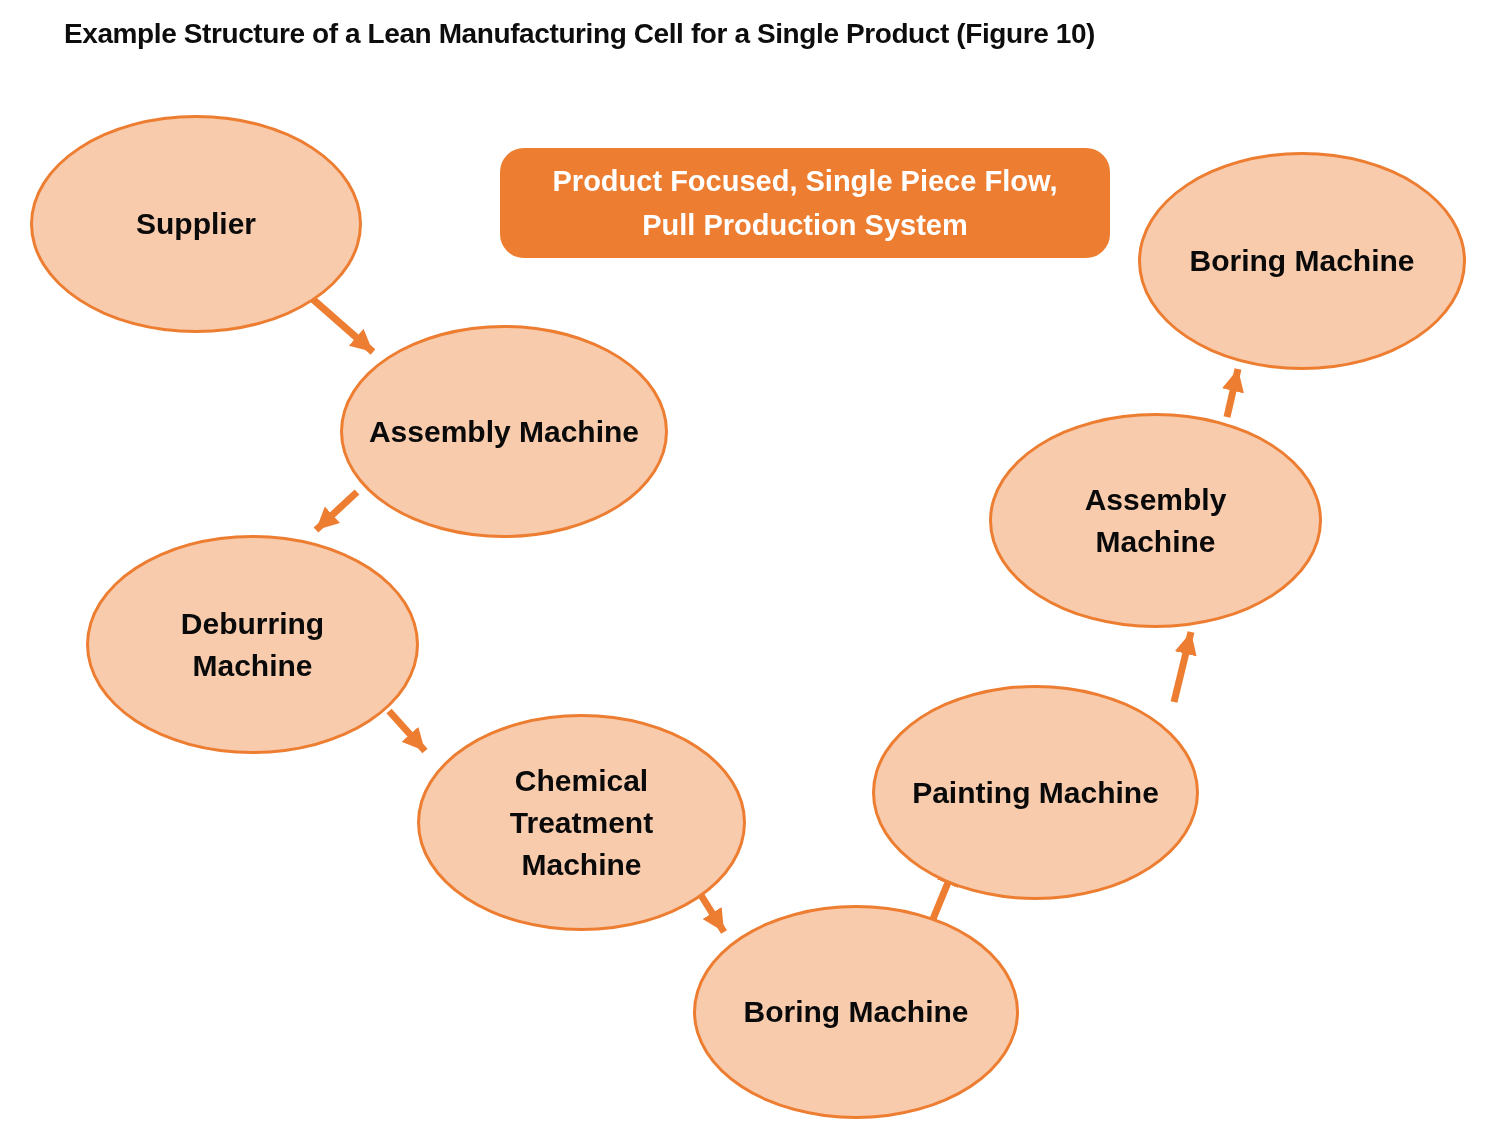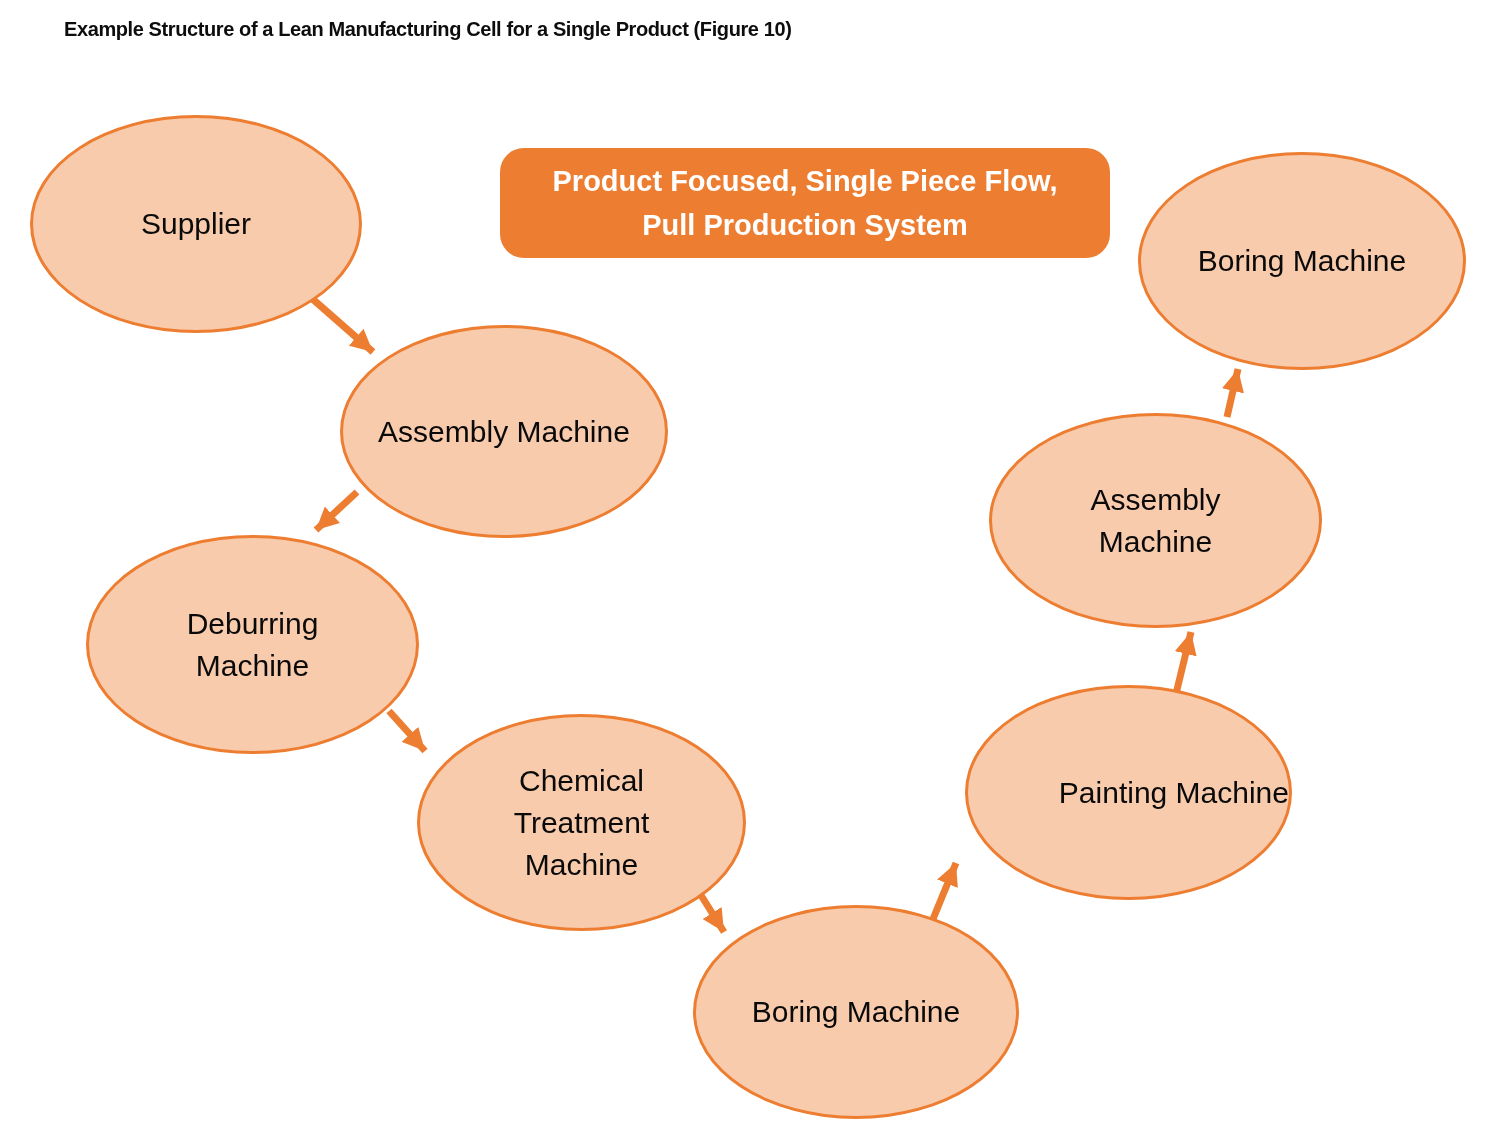--- a/index.html
+++ b/index.html
@@ -11,21 +11,21 @@
     height: 1122px;
     background: #ffffff;
     overflow: hidden;
   }
 
   .page-title {
     position: absolute;
     left: 64px;
     top: 18px;
     width: 1400px;
-    font-size: 20px;
+    font-size: 28px;
     font-weight: bold;
     letter-spacing: -0.4px;
     color: #0d0d0d;
     white-space: nowrap;
   }
 
   .banner {
     position: absolute;
     left: 500px;
     top: 148px;
@@ -52,29 +52,29 @@
     display: flex;
     flex-direction: column;
     align-items: center;
     justify-content: center;
     text-align: center;
     color: #0a0a0a;
     font-size: 30px;
     line-height: 42px;
     box-sizing: border-box;
   }
-  .node .label    { font-weight: normal; white-space: pre-line; }
+  .node .label    { font-weight: bold; white-space: pre-line; }
   .node .sublabel { font-weight: normal; white-space: pre-line; }
 
   .n-supplier  { left: 30px;   top: 115px; width: 332px; height: 218px; }
   .n-milling   { left: 340px;  top: 325px; width: 328px; height: 213px; }
   .n-deburring { left: 86px;   top: 535px; width: 333px; height: 219px; align-items: center; }
   .n-chemical  { left: 417px;  top: 714px; width: 329px; height: 217px; }
   .n-boring-b  { left: 693px;  top: 905px; width: 326px; height: 214px; }
-  .n-painting  { left: 965px;  top: 685px; width: 327px; height: 215px; align-items: flex-end; }
+  .n-painting  { left: 872px;  top: 685px; width: 327px; height: 215px; }
   .n-assembly  { left: 989px; top: 413px; width: 333px; height: 215px; }
   .n-boring-tr { left: 1138px; top: 152px; width: 328px; height: 218px; }
 
   .arrow-layer {
     position: absolute;
     left: 0; top: 0;
     width: 1496px;
     height: 1122px;
     pointer-events: none;
   }

